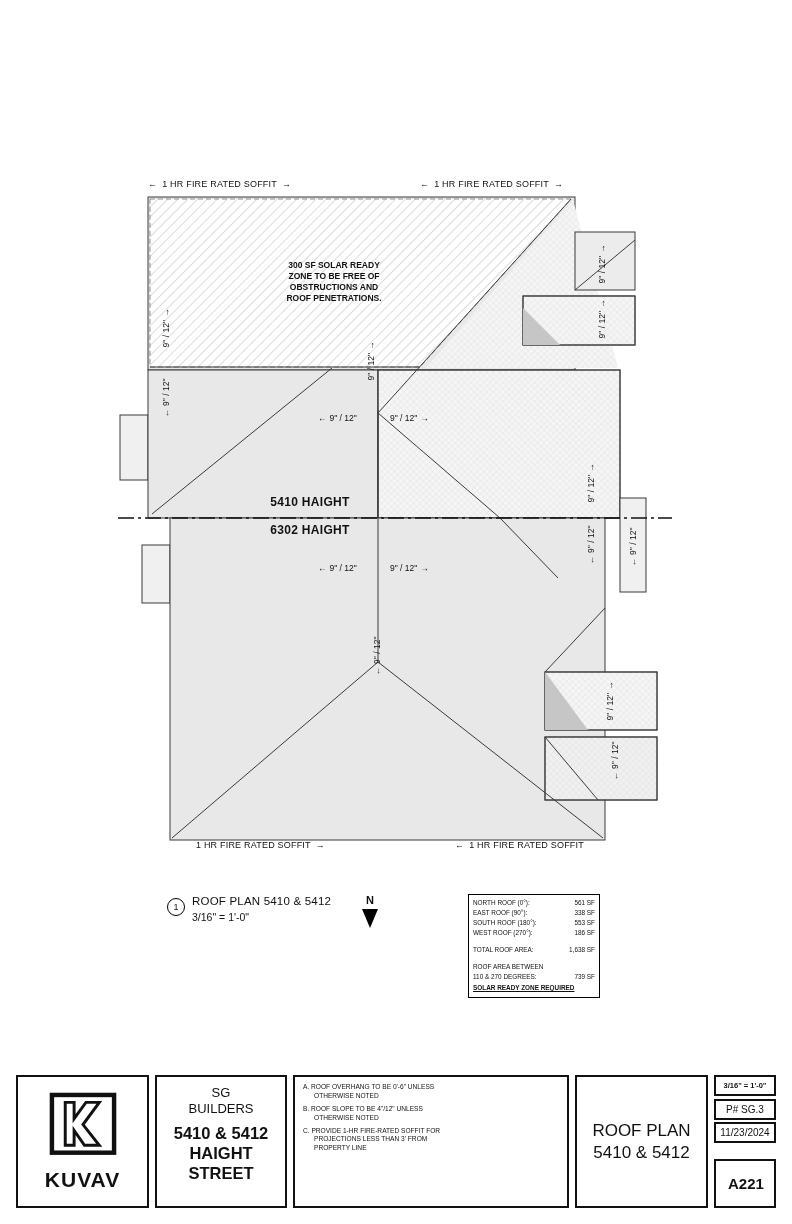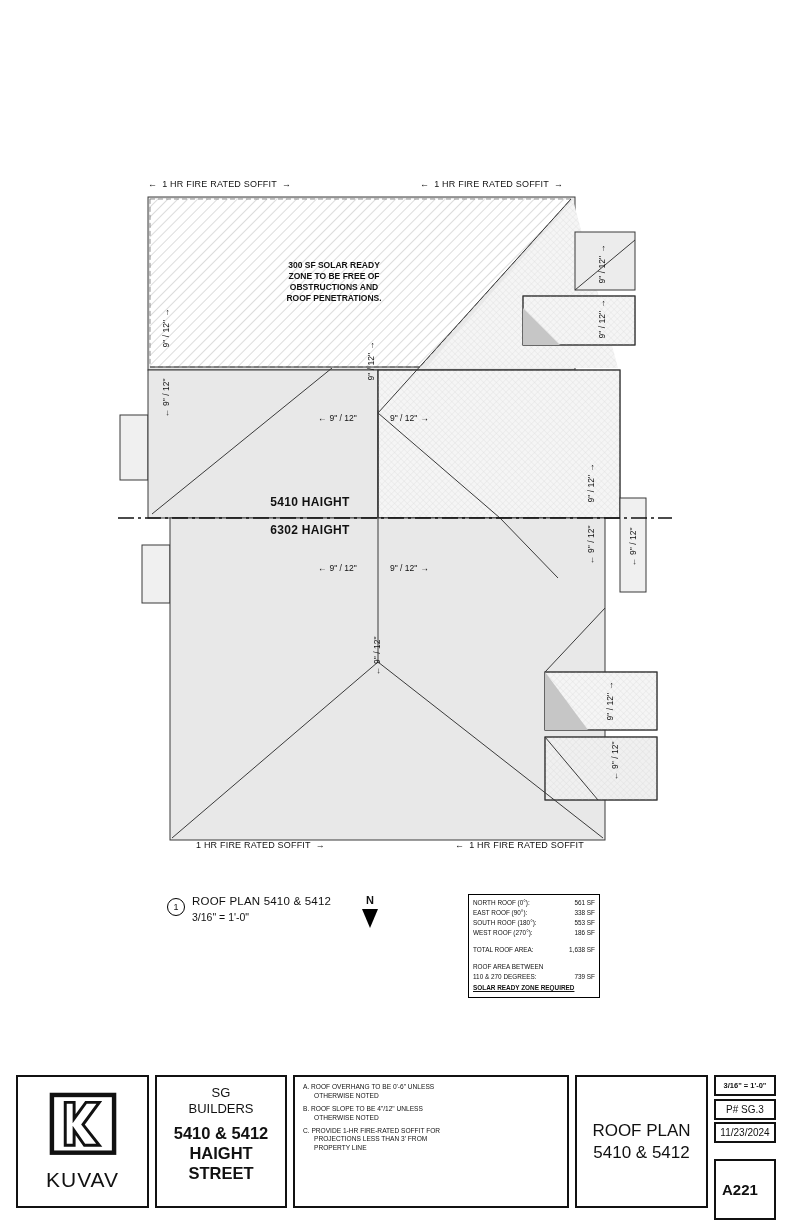--- a/index.html
+++ b/index.html
@@ -24,34 +24,34 @@
   
   .rtable{position:absolute;left:468px;top:894px;width:132px;border:1px solid #000;background:#fff;
           font-size:6.4px;line-height:1.55;padding:3px 4px 4px 4px;box-sizing:border-box;}
   .rtable .trow{display:flex;justify-content:space-between;gap:4px;}
   .rtable .spacer{height:7px;}
   .rtable .solar-req{font-weight:bold;text-decoration:underline;margin-top:2px;}
   
   #titleblock{position:absolute;left:0;top:1075px;width:792px;height:140px;}
   .tb{position:absolute;top:0;height:133px;border:2px solid #111;background:#fff;box-sizing:border-box;}
   .tb-logo{left:16px;width:133px;display:flex;flex-direction:column;align-items:center;justify-content:center;gap:2px;}
-  .logo-text{font-weight:400;font-size:21px;letter-spacing:1px;}
+  .logo-text{font-weight:700;font-size:21px;letter-spacing:1px;}
   .tb-builder{left:155px;width:132px;text-align:center;padding-top:8px;}
   .builder-name{font-size:13px;line-height:1.2;}
   .builder-addr{font-size:16.5px;font-weight:bold;line-height:1.2;margin-top:8px;}
   .tb-notes{left:293px;width:276px;padding:6px 8px;font-size:6.6px;line-height:1.35;}
   .note{width:150px;margin-bottom:4px;padding-left:11px;text-indent:-11px;}
   .tb-title{left:575px;width:133px;display:flex;align-items:center;justify-content:center;
             font-size:17px;line-height:1.25;text-align:center;}
   .tbr{position:absolute;left:714px;width:62px;border:2px solid #111;background:#fff;box-sizing:border-box;
        display:flex;align-items:center;justify-content:center;}
   .tbr-scale{top:0;height:21px;font-size:7.5px;font-weight:bold;}
   .tbr-pnum{top:24px;height:21px;font-size:10px;}
   .tbr-date{top:47px;height:21px;font-size:10px;}
-  .tbr-sheet{top:84px;height:61px;font-size:15px;font-weight:bold;justify-content:flex-start;padding-left:6px;}
+  .tbr-sheet{top:84px;height:49px;font-size:15px;font-weight:bold;justify-content:flex-start;padding-left:12px;}
 </style>
 </head>
 <body>
 
 <div id="sheet">
 
   <svg id="plan-svg" width="792" height="1224">
     <defs>
       <pattern id="hatch45" patternUnits="userSpaceOnUse" width="7" height="7" patternTransform="rotate(45)">
         <line x1="0" y1="0" x2="0" y2="7" stroke="#9b9b9b" stroke-width="0.7"></line>

